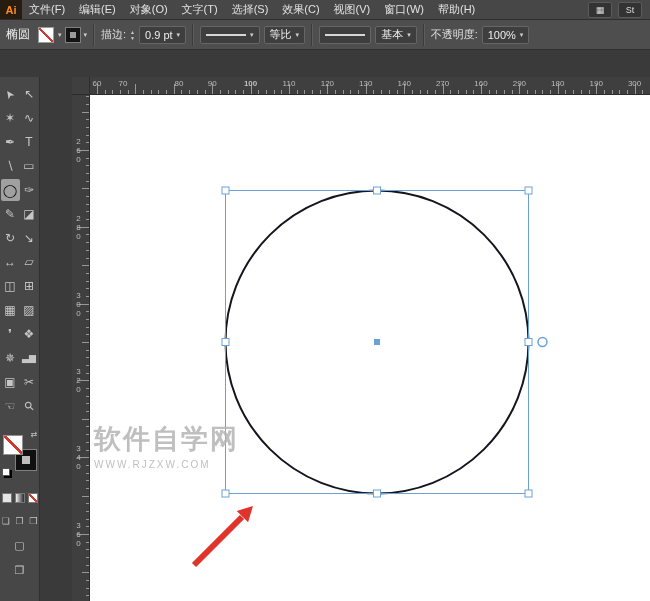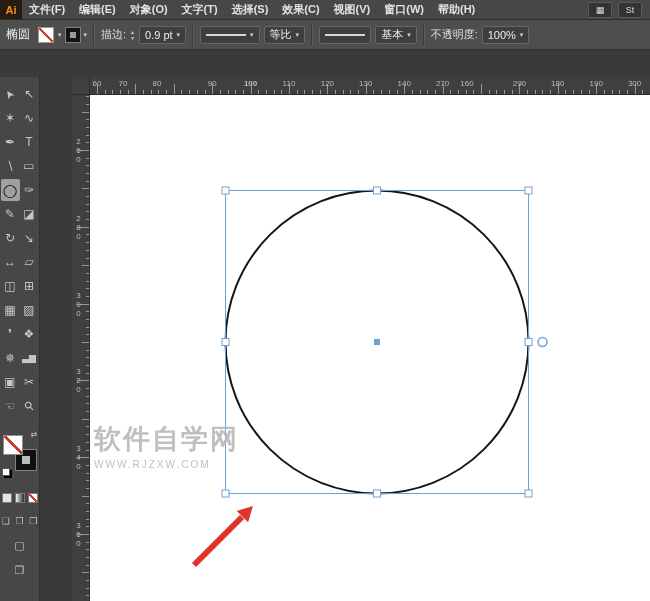--- a/index.html
+++ b/index.html
@@ -4,21 +4,21 @@
 <style>
   html,body{margin:0;padding:0;background:#222;}
   .screen{position:relative;width:650px;height:601px;background:#3a3a3a;overflow:hidden;
           font-family:"Liberation Sans","DejaVu Sans",sans-serif;user-select:none;}
 
   
   .menubar{position:absolute;left:0;top:0;width:650px;height:20px;background:#474747;
            border-bottom:1px solid #2e2e2e;display:flex;align-items:center;box-sizing:border-box;}
   .ai-logo{width:22px;height:19px;background:#271c10;color:#ff8c1a;font-weight:bold;font-size:11px;
            display:flex;align-items:center;justify-content:center;}
-  .menus{display:flex;height:100%;align-items:center;font-weight:bold;}
+  .menus{display:flex;height:100%;align-items:center;}
   .menu-item{padding:0 7px;font-size:11px;color:#e2e2e2;line-height:19px;cursor:default;white-space:nowrap;}
   .mb-right{margin-left:auto;display:flex;align-items:center;gap:6px;padding-right:8px;}
   .mb-btn{min-width:16px;height:14px;background:#333;border:1px solid #5a5a5a;border-radius:2px;color:#ddd;
           font-size:9px;display:flex;align-items:center;justify-content:center;padding:0 3px;}
 
   
   .controlbar{position:absolute;left:0;top:20px;width:650px;height:30px;background:#4e4e4e;
               border-bottom:1px solid #313131;display:flex;align-items:center;gap:4px;
               padding:0 6px;box-sizing:border-box;}
   .cb-tool-label{font-size:12px;color:#ececec;margin-right:4px;white-space:nowrap;}
@@ -308,21 +308,21 @@
       <div class="tick" style="left: 22.36px; height: 4px;"></div>
       <div class="tick" style="left: 30.04px; height: 4px;"></div>
       <div class="tick" style="left: 37.72px; height: 4px;"></div>
       <div class="tick" style="left: 45.4px; height: 10px;"></div>
       <span class="rlabel" style="left: 33px;">70</span>
       <div class="tick" style="left: 53.08px; height: 4px;"></div>
       <div class="tick" style="left: 60.76px; height: 4px;"></div>
       <div class="tick" style="left: 68.44px; height: 4px;"></div>
       <div class="tick" style="left: 76.12px; height: 4px;"></div>
       <div class="tick" style="left: 83.8px; height: 10px;"></div>
-      <span class="rlabel" style="left: 67px;">80</span>
+      <span class="rlabel" style="left: 89px;">80</span>
       <div class="tick" style="left: 91.48px; height: 4px;"></div>
       <div class="tick" style="left: 99.16px; height: 4px;"></div>
       <div class="tick" style="left: 106.84px; height: 4px;"></div>
       <div class="tick" style="left: 114.52px; height: 4px;"></div>
       <div class="tick" style="left: 122.2px; height: 10px;"></div>
       <span class="rlabel" style="left: 122.2px;">90</span>
       <div class="tick" style="left: 129.88px; height: 4px;"></div>
       <div class="tick" style="left: 137.56px; height: 4px;"></div>
       <div class="tick" style="left: 145.24px; height: 4px;"></div>
       <div class="tick" style="left: 152.92px; height: 4px;"></div>
@@ -356,21 +356,21 @@
       <div class="tick" style="left: 329.56px; height: 4px;"></div>
       <div class="tick" style="left: 337.24px; height: 4px;"></div>
       <div class="tick" style="left: 344.92px; height: 4px;"></div>
       <div class="tick" style="left: 352.6px; height: 10px;"></div>
       <span class="rlabel" style="left: 352.6px;">270</span>
       <div class="tick" style="left: 360.28px; height: 4px;"></div>
       <div class="tick" style="left: 367.96px; height: 4px;"></div>
       <div class="tick" style="left: 375.64px; height: 4px;"></div>
       <div class="tick" style="left: 383.32px; height: 4px;"></div>
       <div class="tick" style="left: 391px; height: 10px;"></div>
-      <span class="rlabel" style="left: 377px;">160</span>
+      <span class="rlabel" style="left: 391px;">160</span>
       <div class="tick" style="left: 398.68px; height: 4px;"></div>
       <div class="tick" style="left: 406.36px; height: 4px;"></div>
       <div class="tick" style="left: 414.04px; height: 4px;"></div>
       <div class="tick" style="left: 421.72px; height: 4px;"></div>
       <div class="tick" style="left: 429.4px; height: 10px;"></div>
       <span class="rlabel" style="left: 429.4px;">290</span>
       <div class="tick" style="left: 437.08px; height: 4px;"></div>
       <div class="tick" style="left: 444.76px; height: 4px;"></div>
       <div class="tick" style="left: 452.44px; height: 4px;"></div>
       <div class="tick" style="left: 460.12px; height: 4px;"></div>

